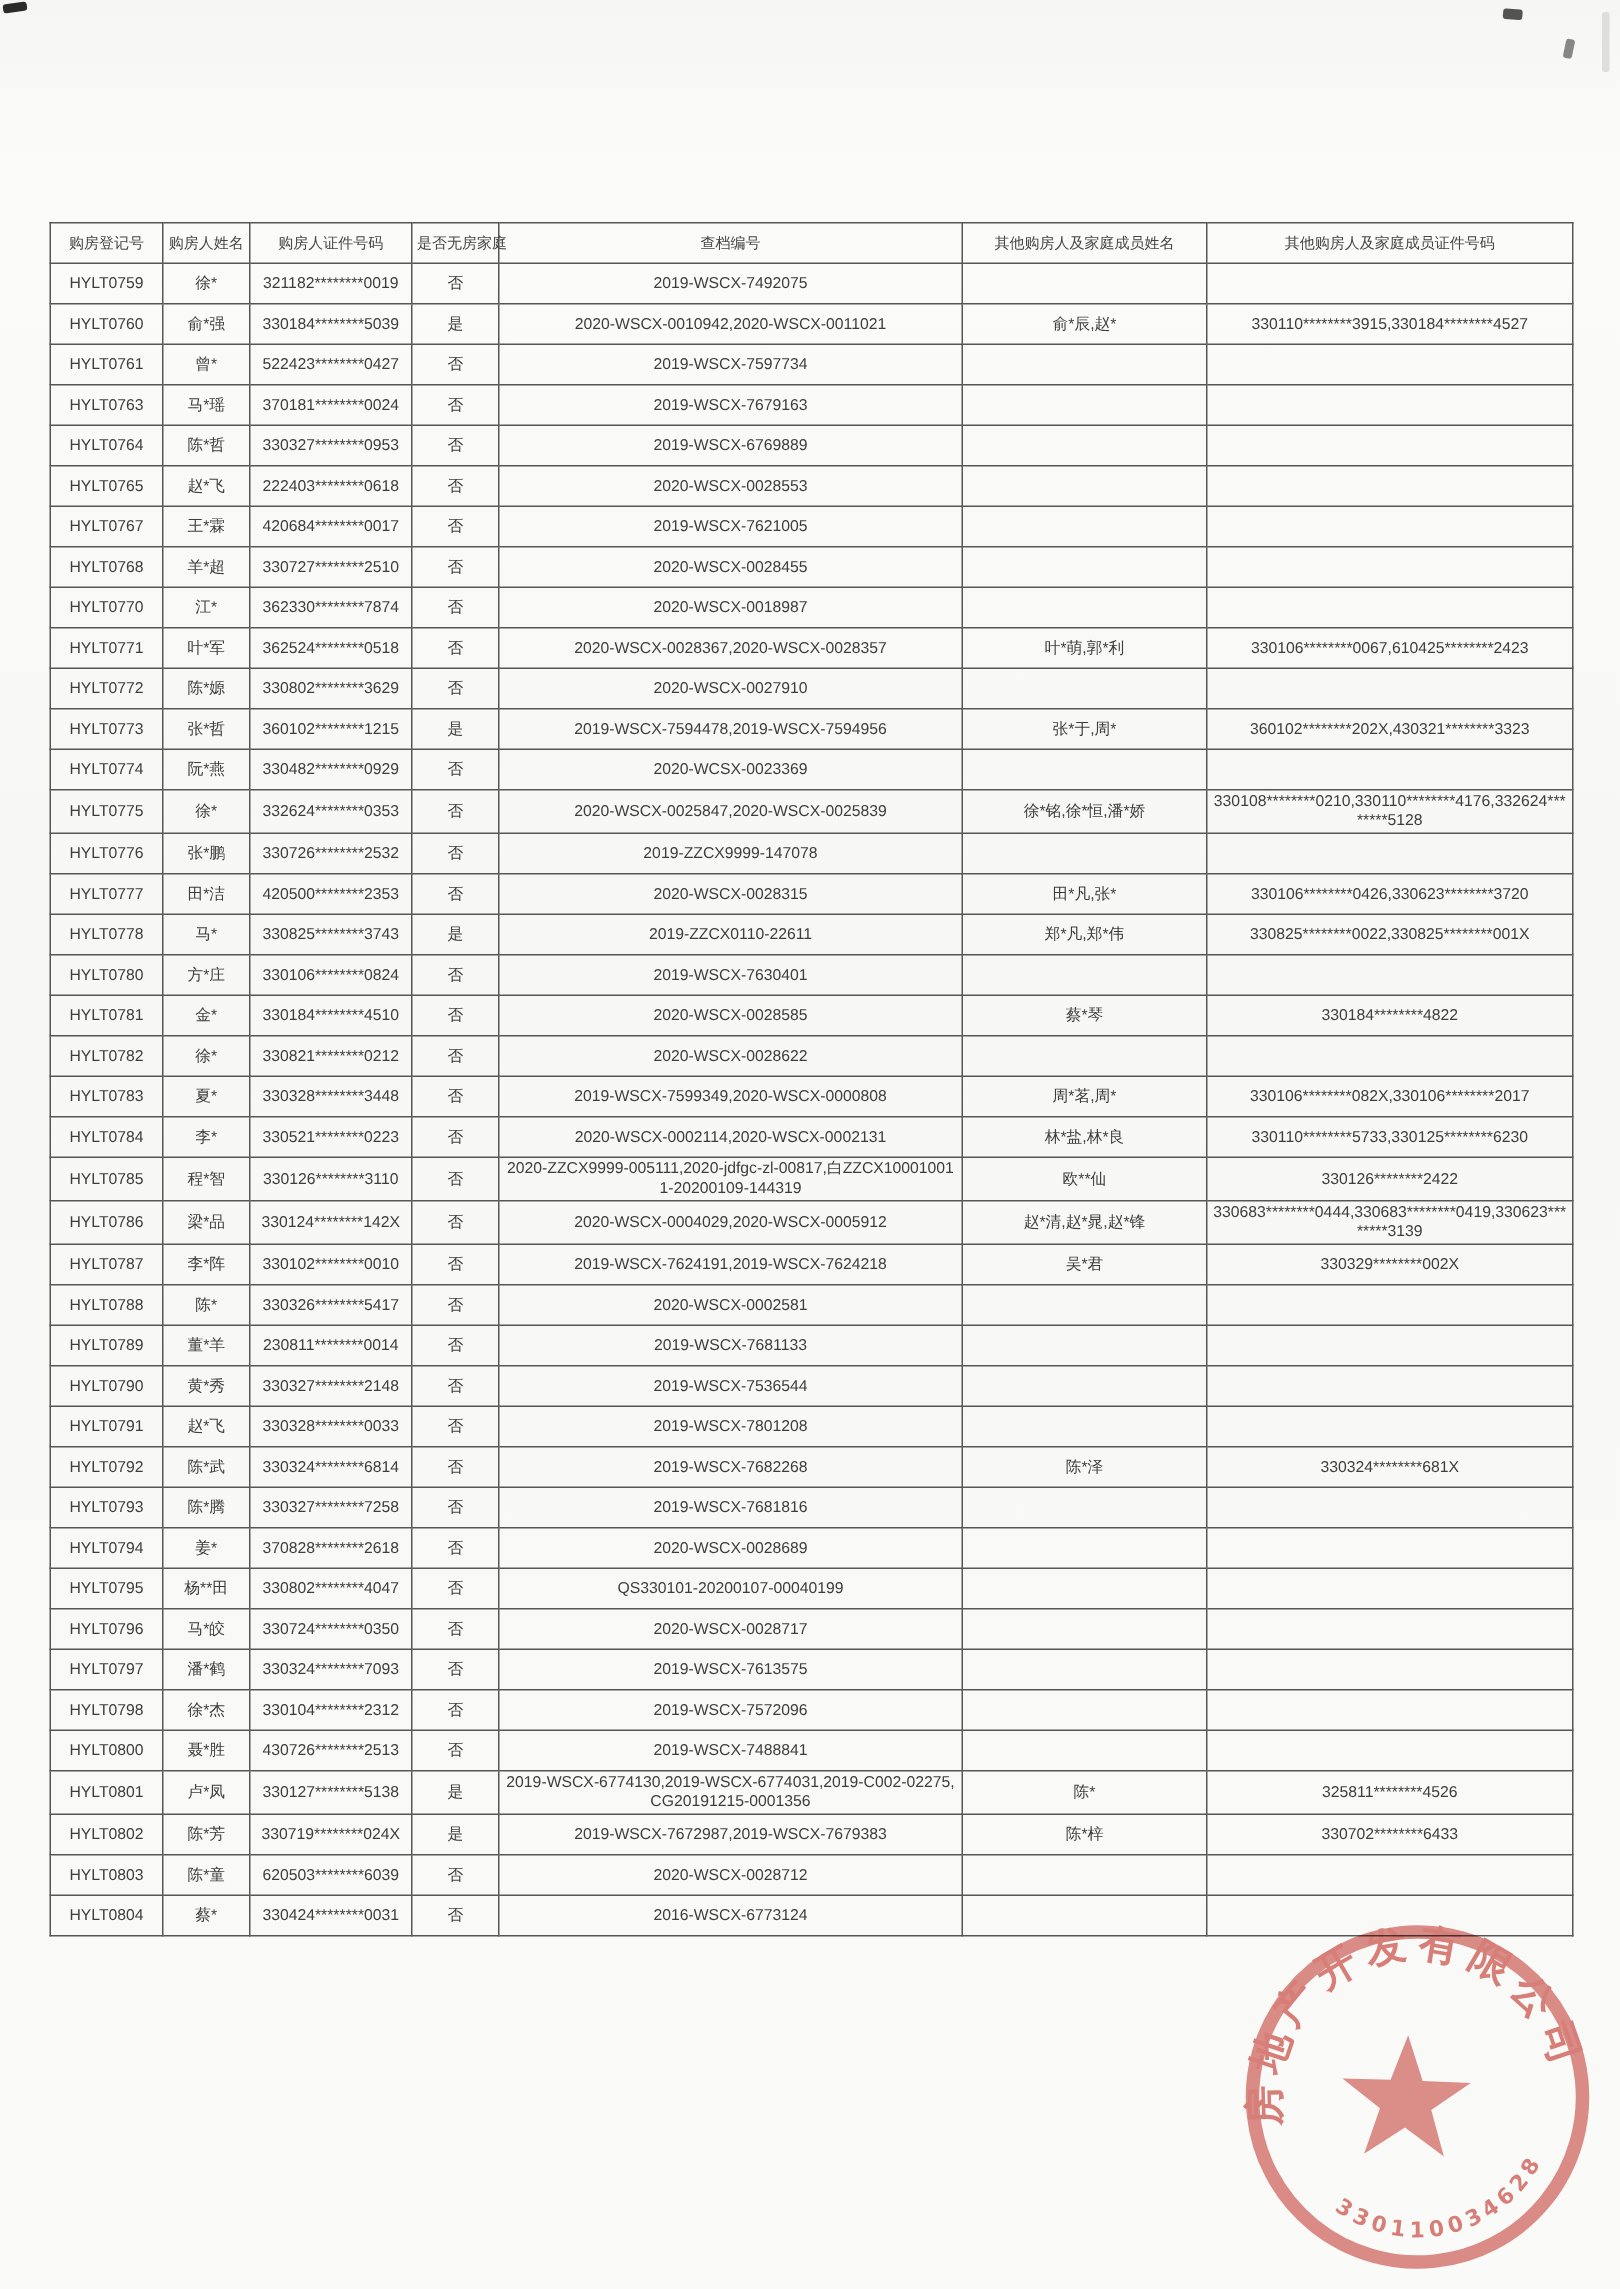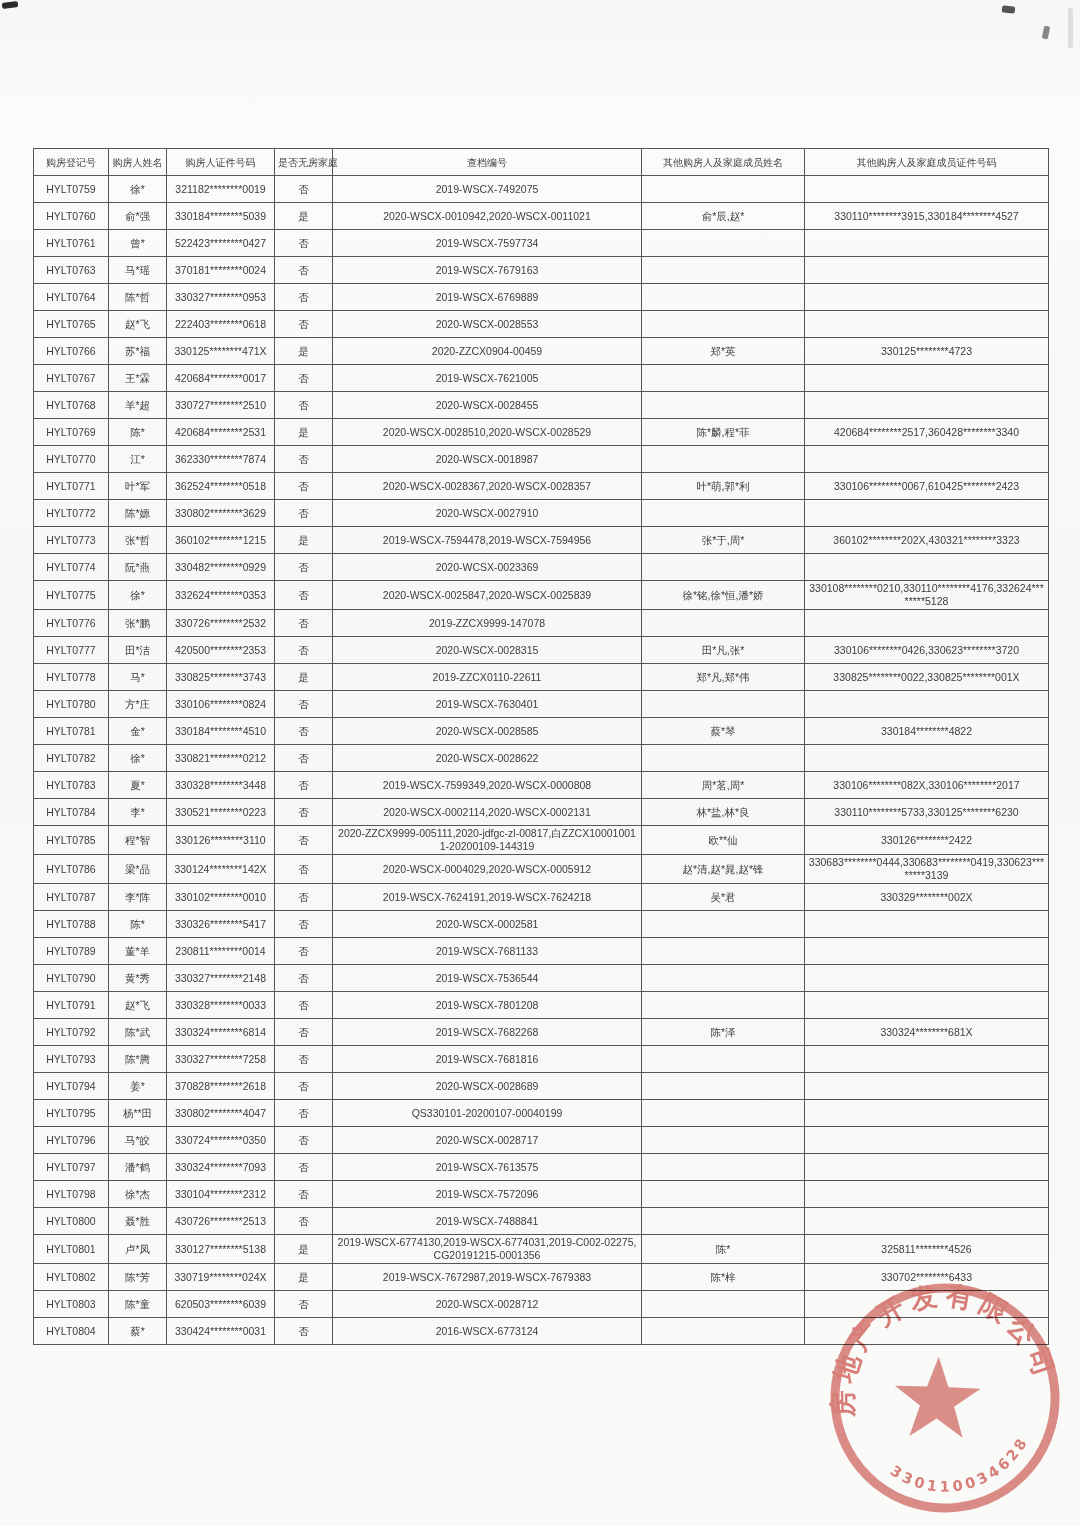--- a/index.html
+++ b/index.html
@@ -127,54 +127,36 @@
         <tr>
           <td>HYLT0765</td>
           <td>赵*飞</td>
           <td>222403********0618</td>
           <td>否</td>
           <td>2020-WSCX-0028553</td>
           <td></td>
           <td></td>
         </tr>
         <tr>
-          <td>HYLT0766</td>
-          <td>苏*福</td>
-          <td>330125********471X</td>
-          <td>是</td>
-          <td>2020-ZZCX0904-00459</td>
-          <td>郑*英</td>
-          <td>330125********4723</td>
-        </tr>
-        <tr>
           <td>HYLT0767</td>
           <td>王*霖</td>
           <td>420684********0017</td>
           <td>否</td>
           <td>2019-WSCX-7621005</td>
           <td></td>
           <td></td>
         </tr>
         <tr>
           <td>HYLT0768</td>
           <td>羊*超</td>
           <td>330727********2510</td>
           <td>否</td>
           <td>2020-WSCX-0028455</td>
           <td></td>
           <td></td>
-        </tr>
-        <tr>
-          <td>HYLT0769</td>
-          <td>陈*</td>
-          <td>420684********2531</td>
-          <td>是</td>
-          <td>2020-WSCX-0028510,2020-WSCX-0028529</td>
-          <td>陈*麟,程*菲</td>
-          <td>420684********2517,360428********3340</td>
         </tr>
         <tr>
           <td>HYLT0770</td>
           <td>江*</td>
           <td>362330********7874</td>
           <td>否</td>
           <td>2020-WSCX-0018987</td>
           <td></td>
           <td></td>
         </tr>

